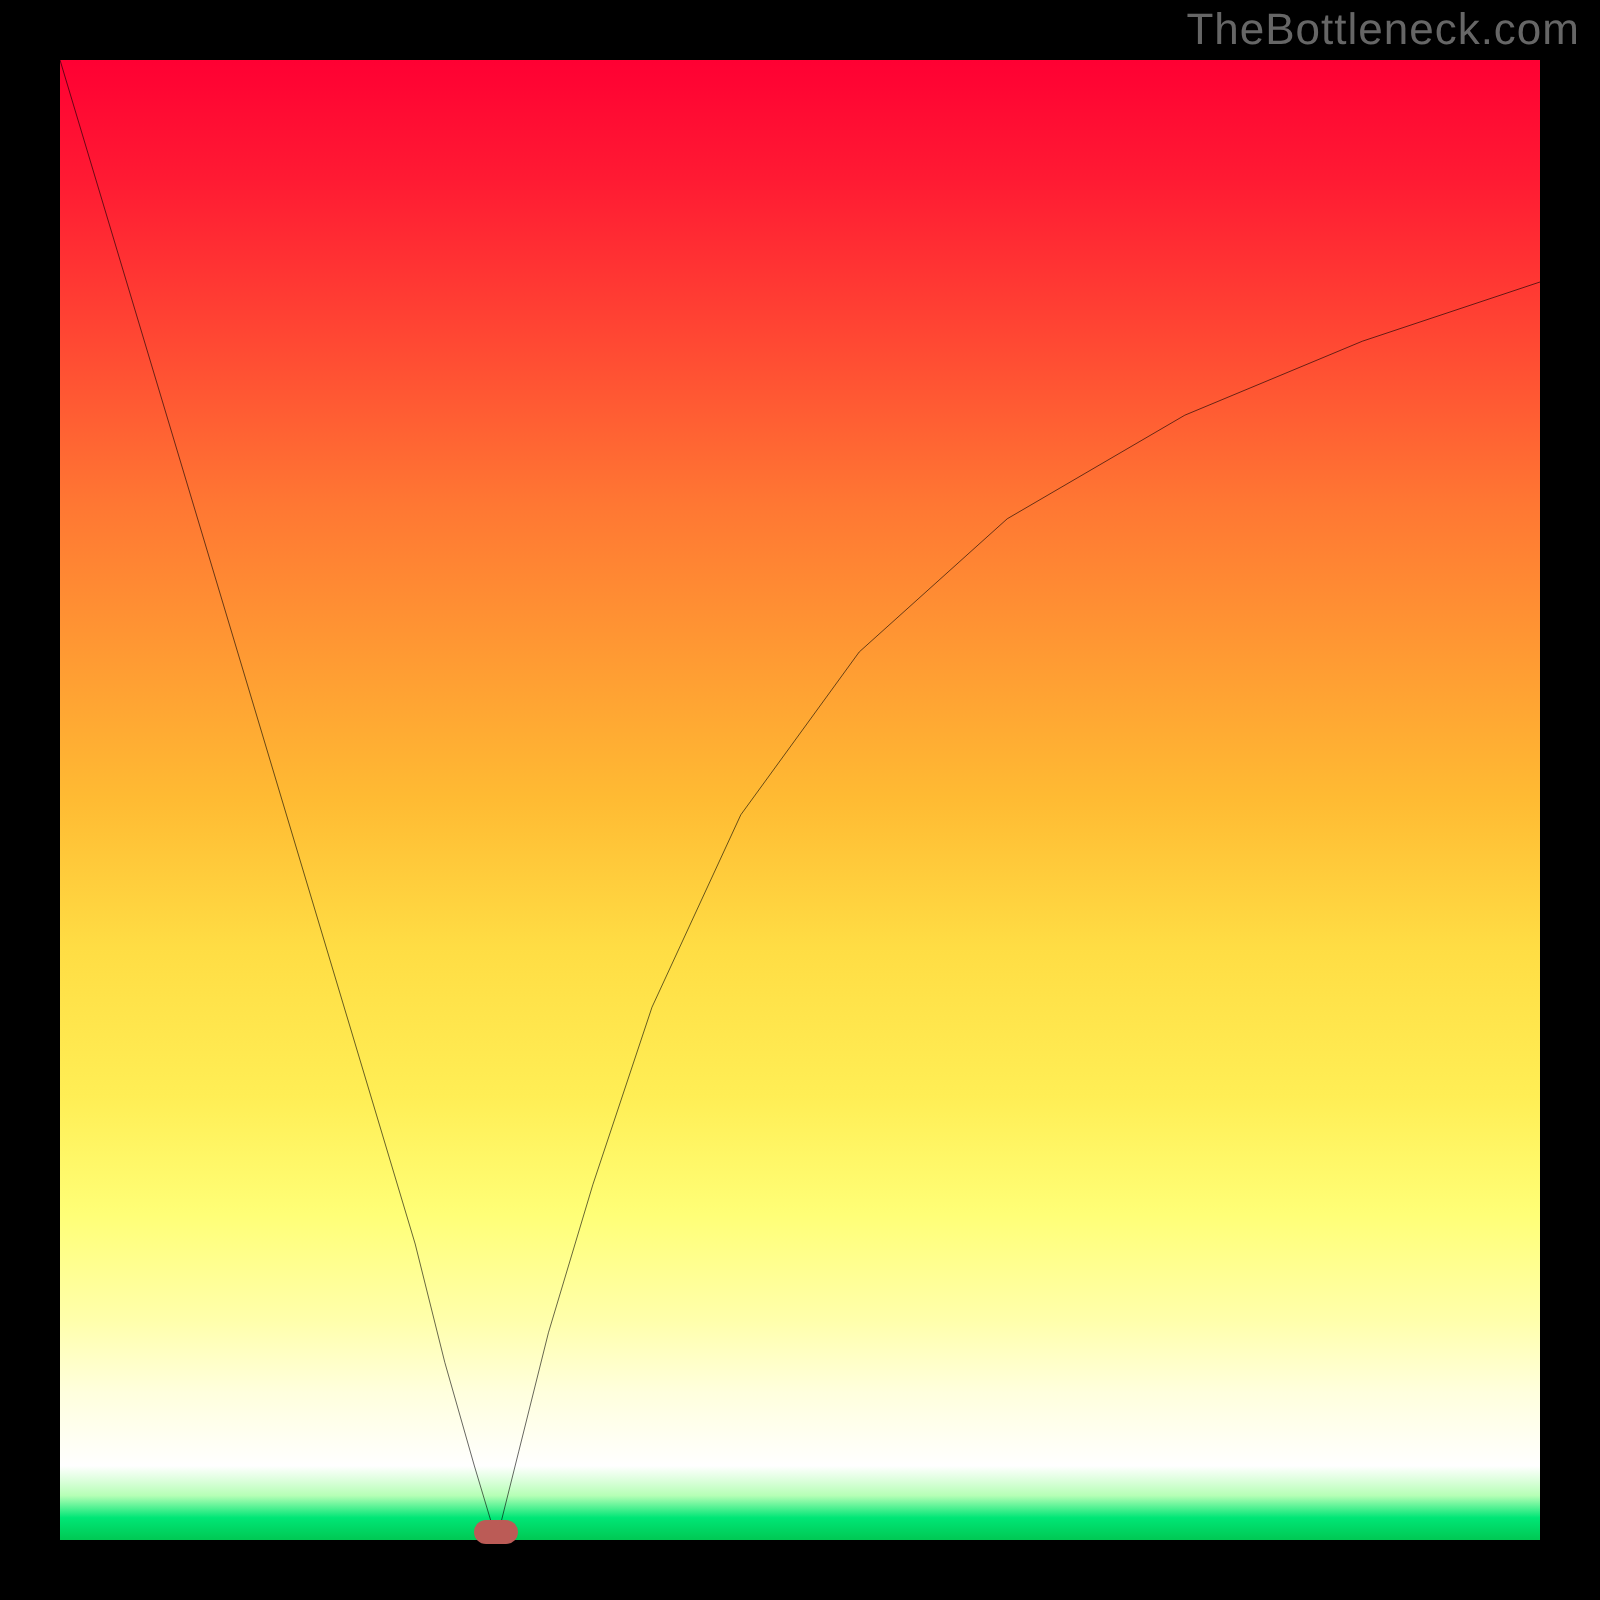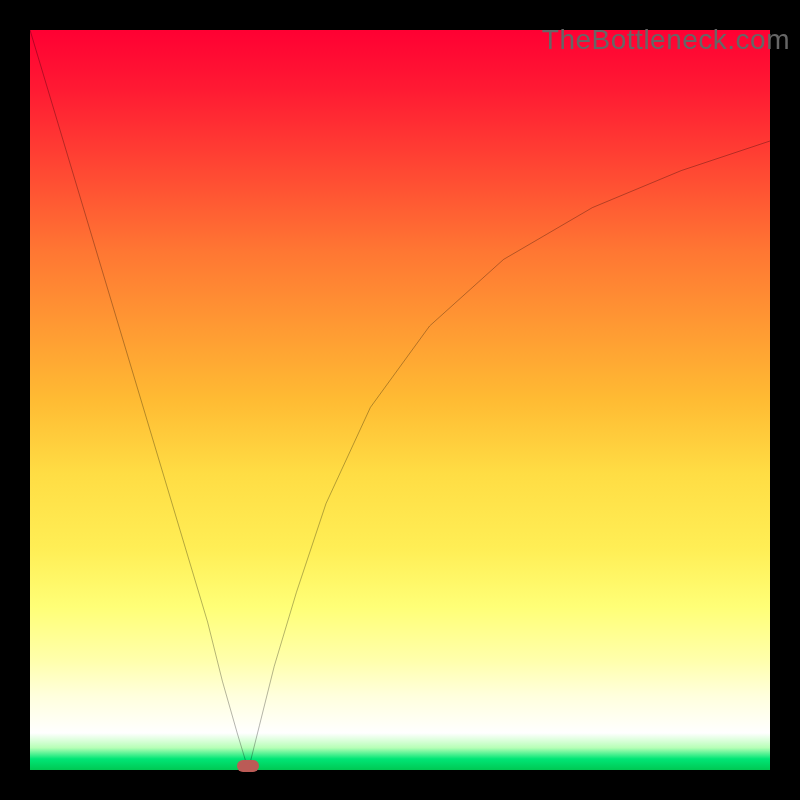--- a/index.html
+++ b/index.html
@@ -41,25 +41,24 @@
       #b6ffb6 97%,
       #00e676 98.5%,
       #00c853 100%
     );
   }
   .watermark {
     position: absolute;
     top: 2px;
     right: 10px;
     color: #666;
-    font-size: 28px;
+    font-size: 22px;
     font-weight: 500;
     letter-spacing: 0.5px;
     user-select: none;
-    margin-top: 22px;
   }
   .curve-svg {
     position: absolute;
     left: 30px;
     top: 30px;
     width: 740px;
     height: 740px;
   }
   .marker {
     position: absolute;

